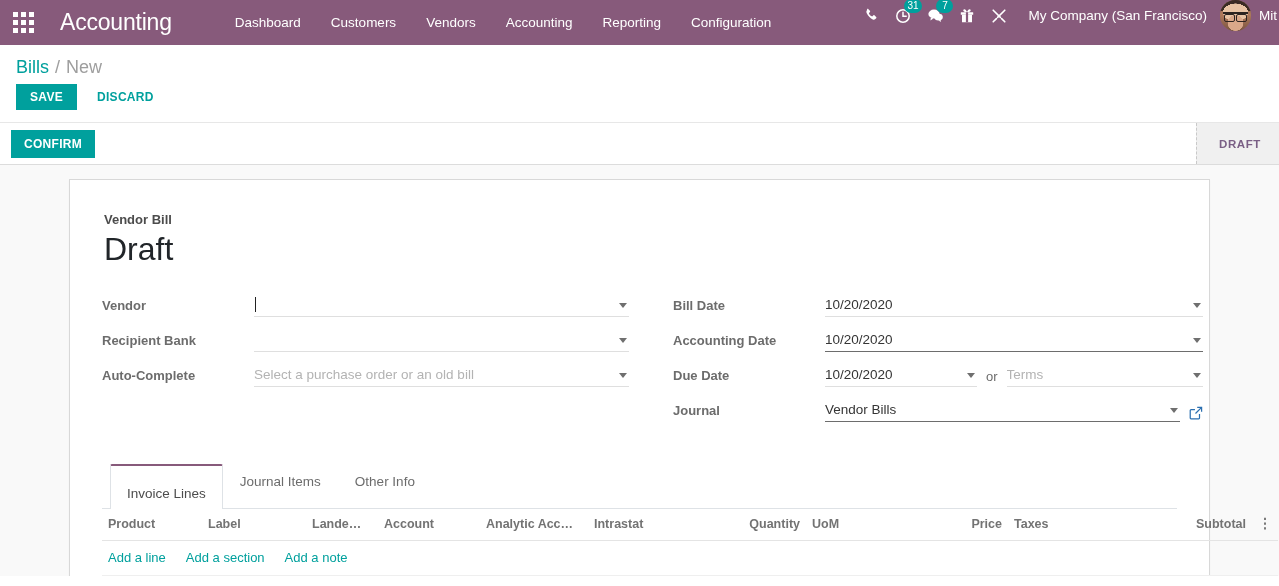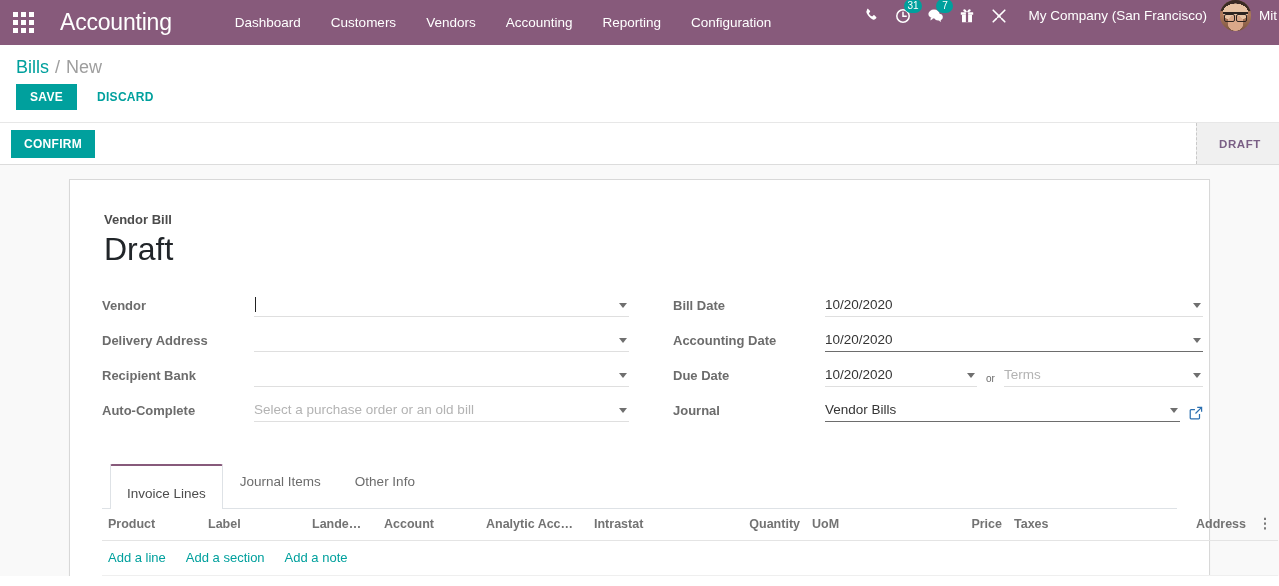--- a/index.html
+++ b/index.html
@@ -305,21 +305,21 @@
   }
   .text-cursor {
     display: inline-block;
     width: 1px;
     height: 15px;
     background: #222;
     margin-left: 1px;
     vertical-align: middle;
   }
   .or-word {
-    font-size: 10px;
+    font-size: 13px;
     color: #6c6c6c;
     padding: 0 9px 3px 9px;
     font-weight: 400;
   }
   .ext-link {
     margin-left: 9px;
     padding-bottom: 2px;
     cursor: pointer;
     line-height: 0;
   }
@@ -512,29 +512,20 @@
           <div class="flabel">Vendor</div>
           <div class="fctrl">
             <div class="fline">
               <span class="fval"></span>
               <span class="text-cursor"></span>
               <span class="caret"></span>
             </div>
           </div>
         </div>
 
-        <div class="frow">
-          <div class="flabel">Delivery Address</div>
-          <div class="fctrl">
-            <div class="fline">
-              <span class="fval"></span>
-              <span class="caret"></span>
-            </div>
-          </div>
-        </div>
 
 
         <div class="frow">
           <div class="flabel">Recipient Bank</div>
           <div class="fctrl">
             <div class="fline">
               <span class="fval"></span>
               <span class="caret"></span>
             </div>
           </div>
@@ -636,21 +627,21 @@
             <th>Product</th>
             <th>Label</th>
             <th>Lande…</th>
             <th>Account</th>
             <th>Analytic Acc…</th>
             <th>Intrastat</th>
             <th class="num">Quantity</th>
             <th>UoM</th>
             <th class="num">Price</th>
             <th>Taxes</th>
-            <th class="num">Address</th>
+            <th class="num">Subtotal</th>
             <th class="opt">
               <span class="optdots">⋮</span>
             </th>
           </tr>
         </thead>
         <tbody>
           <tr class="addrow">
             <td colspan="12">
               <div class="addlinks">
                 <a>Add a line</a>

